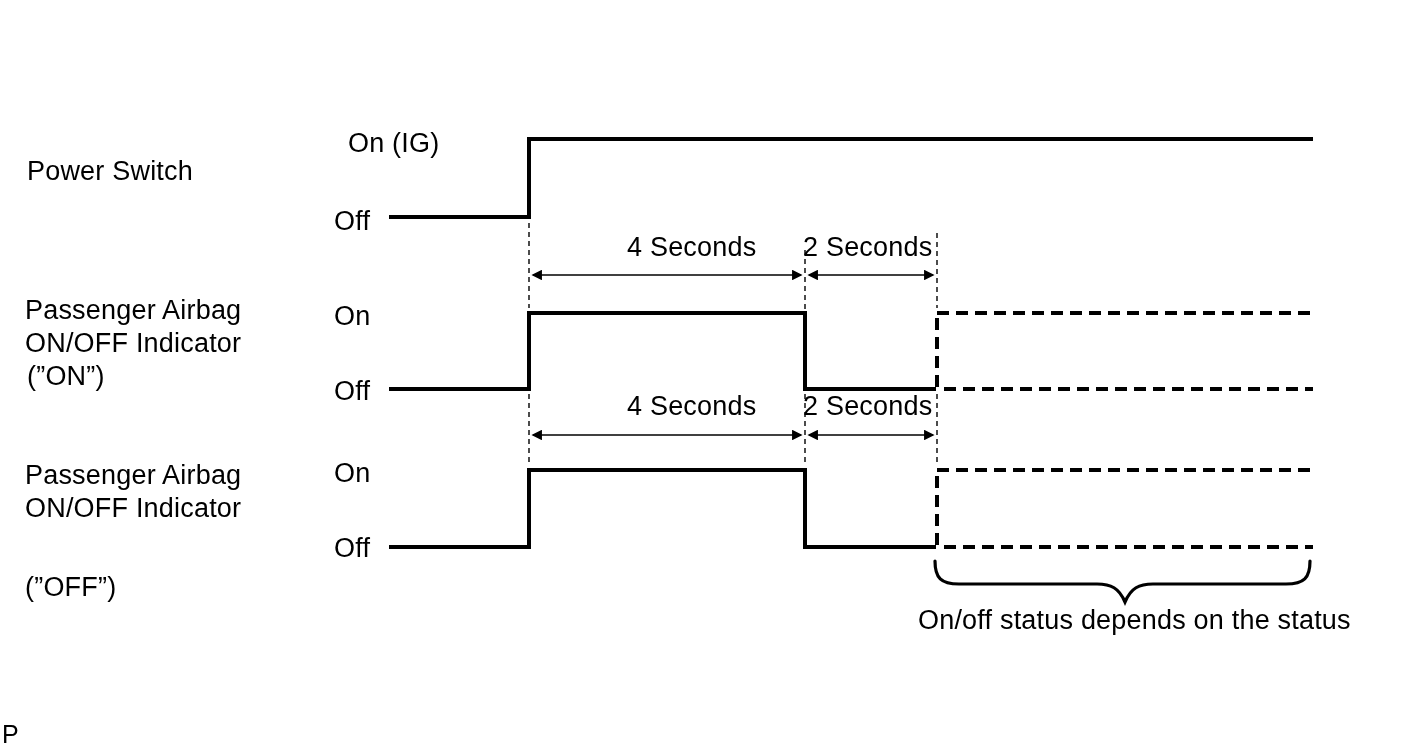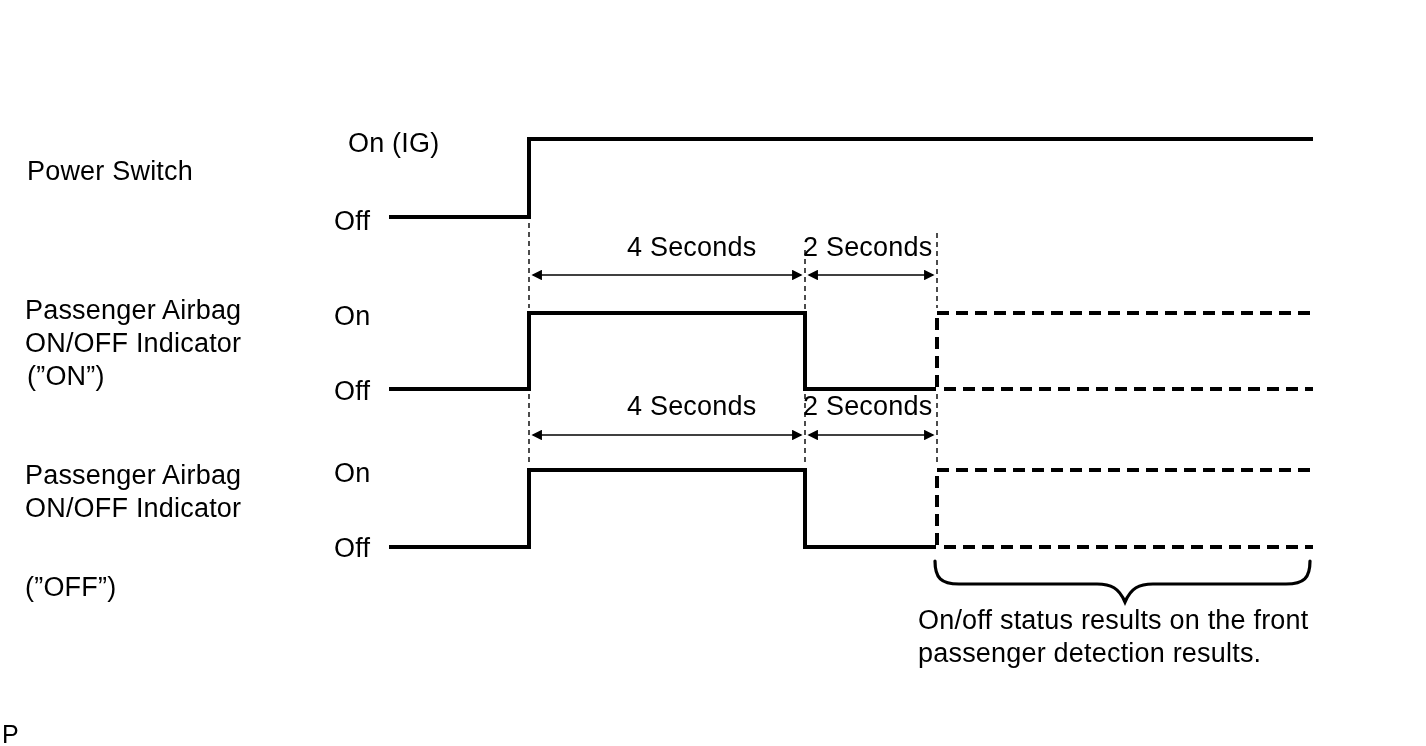--- a/index.html
+++ b/index.html
@@ -90,18 +90,17 @@
 
   <div class="t" style="left:627px; top:390px;">4 Seconds</div>
   <div class="t" style="left:803px; top:390px;">2 Seconds</div>
 
   <div class="t" style="left:25px; top:459px;">Passenger Airbag</div>
   <div class="t" style="left:25px; top:492px;">ON/OFF Indicator</div>
   <div class="t" style="left:25px; top:525px;margin-top:46px;">(”OFF”)</div>
   <div class="t" style="left:334px; top:457px;">On</div>
   <div class="t" style="left:334px; top:532px;">Off</div>
 
-  <div class="t" style="left:918px; top:604px;">On/off status results on the front</div>
-  <div class="t" style="left:918px; top:637px;">passenger detection results.</div>
+  <div class="t" style="left:918px; top:604px;">On/off status depends on the status</div>
 
   <div class="t" style="left:2px; top:718px; font-size:25px;">P</div>
 
 </div>
 
 </body></html>

